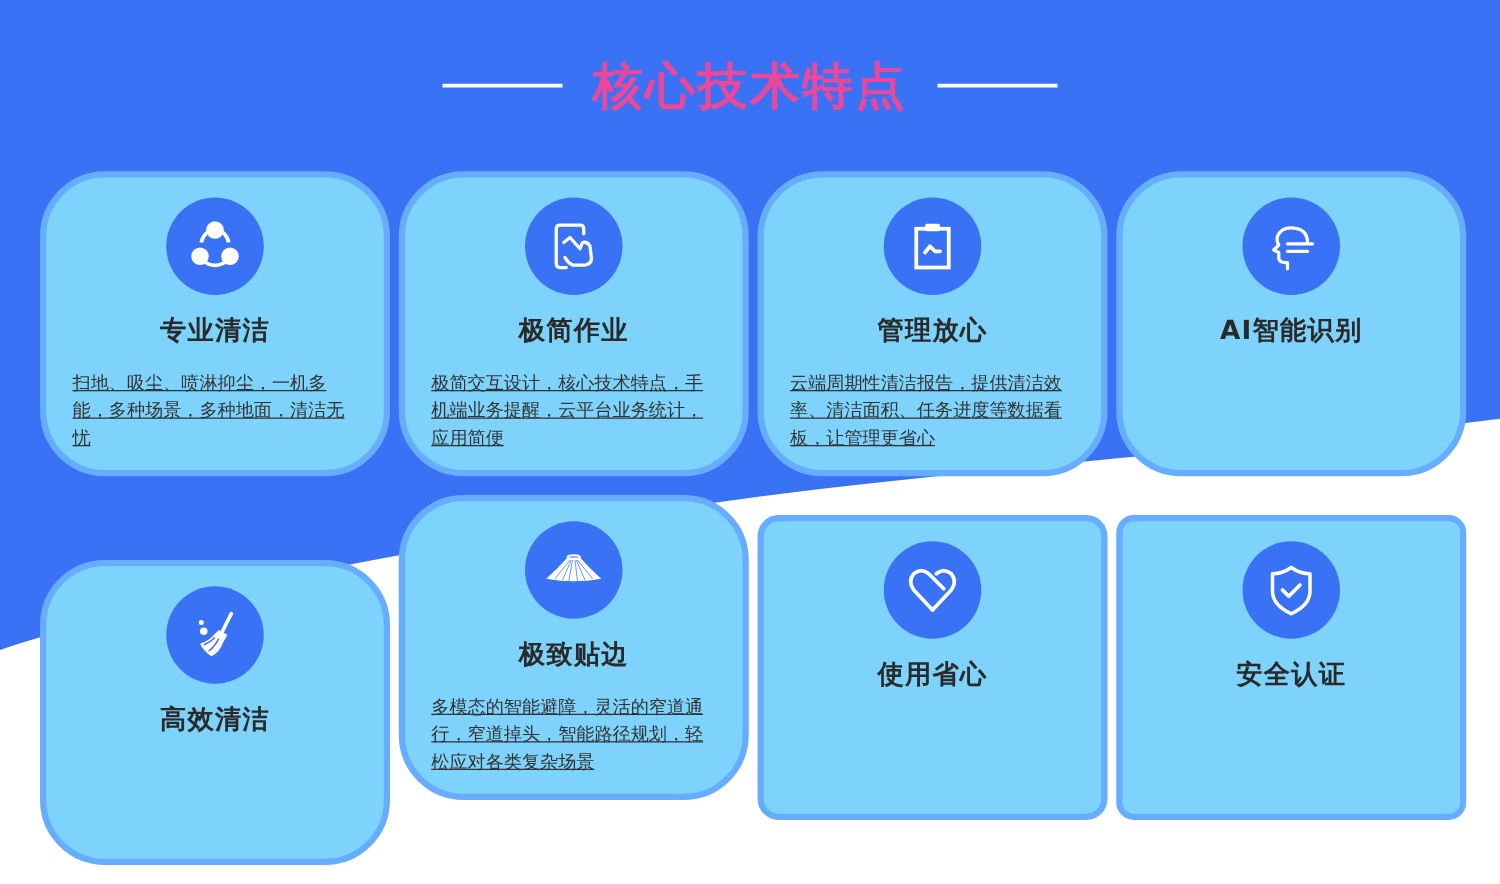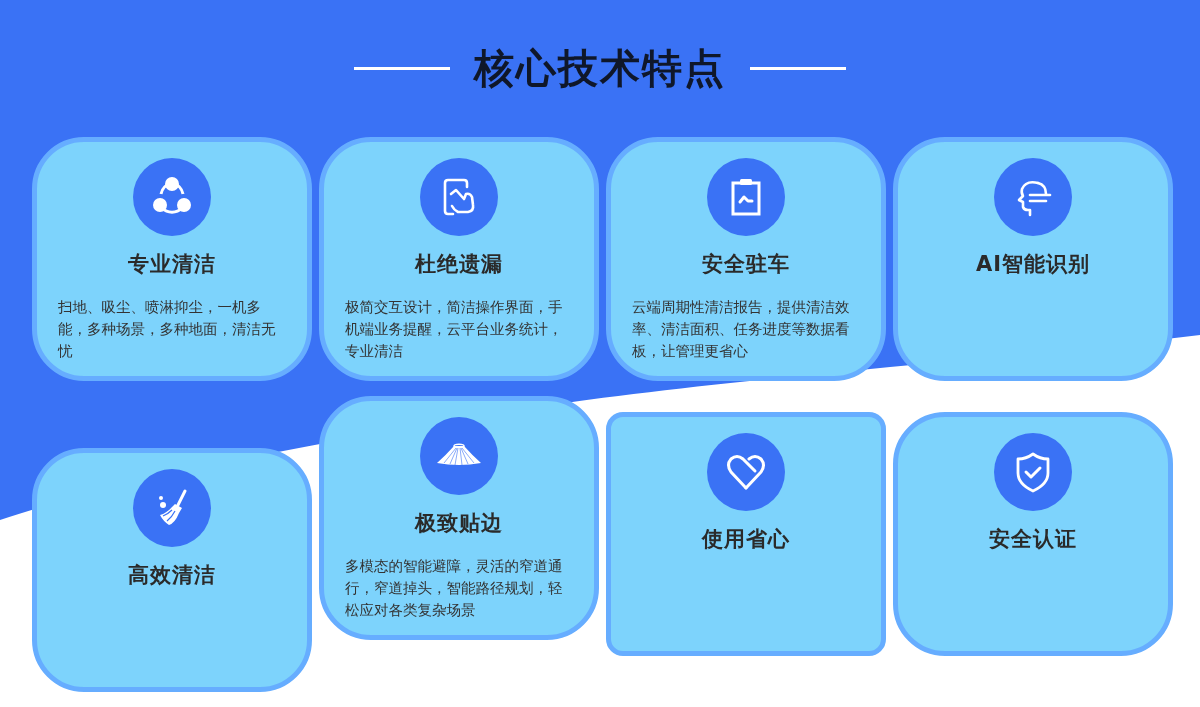--- a/index.html
+++ b/index.html
@@ -8,21 +8,21 @@
     background: #ffffff;
     font-family: "DejaVu Sans", "Liberation Sans", sans-serif;
   }
   .bg-wave { position: absolute; left: 0; top: 0; width: 1200px; height: 707px; }
   .header {
     position: absolute; left: 0; top: 36px; width: 1200px; height: 64px;
     display: flex; align-items: center; justify-content: center;
   }
   .header .line { width: 96px; height: 3px; background: #ffffff; }
   .header .title {
-    color: #0f172a; font-size: 40px; font-weight: bold; margin: 0 24px;
+    color: #ec4899; font-size: 40px; font-weight: bold; margin: 0 24px;
     letter-spacing: 2px;
   }
   .card {
     position: absolute; width: 270px; height: 234px;
     background: #7dd3fc;
     border: 5px solid #66adff;
     border-radius: 52px;
     box-sizing: content-box;
     display: flex; flex-direction: column; align-items: center;
   }
@@ -31,21 +31,21 @@
     background: #3a72f5; margin-top: 16px;
     display: flex; align-items: center; justify-content: center;
   }
   .icon-circle svg { width: 50px; height: 50px; }
   .card-title {
     margin-top: 14px; font-size: 21px; font-weight: bold; color: #2a2a2a;
     letter-spacing: 1px;
   }
   .card-desc {
     margin-top: 18px; width: 228px; font-size: 14.5px; line-height: 22px;
-    color: #333333; text-align: left;
+    color: #333333; text-align: left; text-decoration: underline;
   }
 </style>
 </head>
 <body>
 
 <svg class="bg-wave" viewBox="0 0 1200 707" preserveAspectRatio="none">
   <path d="M0,0 L1200,0 L1200,335 C1000,360 700,380 520,410 C300,445 120,480 0,520 Z" fill="#3a72f5"></path>
 </svg>
 
 <div class="header">
@@ -69,33 +69,33 @@
   <div class="card-desc">扫地、吸尘、喷淋抑尘，一机多能，多种场景，多种地面，清洁无忧</div>
 </div>
 
 <div class="card" style="left:319px; top:137px;">
   <div class="icon-circle">
     <svg viewBox="0 0 50 50">
       <path d="M19,42 L14,42 Q11,42 11,39 L11,11 Q11,8 14,8 L30,8 Q33,8 33,11 L33,15" fill="none" stroke="#fff" stroke-width="2.6" stroke-linecap="round"></path>
       <path d="M17,22 L22,18 L30,27 L32,22 Q36,21 38,25 L39,33 Q40,39 34,40 L24,40 Q20,38 18,34" fill="none" stroke="#fff" stroke-width="2.6" stroke-linecap="round" stroke-linejoin="round"></path>
     </svg>
   </div>
-  <div class="card-title">杜绝遗漏</div>
-  <div class="card-desc">极简交互设计，简洁操作界面，手机端业务提醒，云平台业务统计，专业清洁</div>
+  <div class="card-title">极简作业</div>
+  <div class="card-desc">极简交互设计，核心技术特点，手机端业务提醒，云平台业务统计，应用简便</div>
 </div>
 
 <div class="card" style="left:606px; top:137px;">
   <div class="icon-circle">
     <svg viewBox="0 0 50 50">
       <rect x="12" y="11" width="26" height="31" fill="none" stroke="#fff" stroke-width="3"></rect>
       <rect x="19" y="7" width="12" height="6" rx="1.5" fill="#fff"></rect>
       <path d="M19,30 L23,25 L27,29 L31,29" fill="none" stroke="#fff" stroke-width="3" stroke-linecap="round" stroke-linejoin="round"></path>
     </svg>
   </div>
-  <div class="card-title">安全驻车</div>
+  <div class="card-title">管理放心</div>
   <div class="card-desc">云端周期性清洁报告，提供清洁效率、清洁面积、任务进度等数据看板，让管理更省心</div>
 </div>
 
 <div class="card" style="left:893px; top:137px;">
   <div class="icon-circle">
     <svg viewBox="0 0 50 50">
       <path d="M30,11 Q18,8 14,17 Q13,21 15,24 L11,28 L15,30 L15,35 Q16,38 20,38 L22,38 L22,43" fill="none" stroke="#fff" stroke-width="2.6" stroke-linecap="round" stroke-linejoin="round"></path>
       <path d="M30,11 Q38,13 38,22" fill="none" stroke="#fff" stroke-width="2.6" stroke-linecap="round"></path>
       <line x1="22" y1="23" x2="42" y2="23" stroke="#fff" stroke-width="2.6" stroke-linecap="round"></line>
       <line x1="22" y1="29" x2="38" y2="29" stroke="#fff" stroke-width="2.6" stroke-linecap="round"></line>
@@ -140,21 +140,21 @@
 <div class="card" style="left:606px; top:412px;border-radius:17px;">
   <div class="icon-circle">
     <svg viewBox="0 0 50 50">
       <path d="M25,41 L10,25 Q5,18 10,12 Q16,7 22,12 L34,24" fill="none" stroke="#fff" stroke-width="3" stroke-linecap="round" stroke-linejoin="round"></path>
       <path d="M25,41 L40,25 Q45,18 40,12 Q34,7 28,12" fill="none" stroke="#fff" stroke-width="3" stroke-linecap="round" stroke-linejoin="round"></path>
     </svg>
   </div>
   <div class="card-title">使用省心</div>
 </div>
 
-<div class="card" style="left:893px; top:412px;">
+<div class="card" style="left:893px; top:412px;border-radius:14px;">
   <div class="icon-circle">
     <svg viewBox="0 0 50 50">
       <path d="M25,7 Q32,12 40,12 L40,26 Q40,37 25,44 Q10,37 10,26 L10,12 Q18,12 25,7 Z" fill="none" stroke="#fff" stroke-width="2.8" stroke-linejoin="round"></path>
       <path d="M18,25 L23,30 L32,21" fill="none" stroke="#fff" stroke-width="3" stroke-linecap="round" stroke-linejoin="round"></path>
     </svg>
   </div>
   <div class="card-title">安全认证</div>
 </div>
 
 </body></html>

